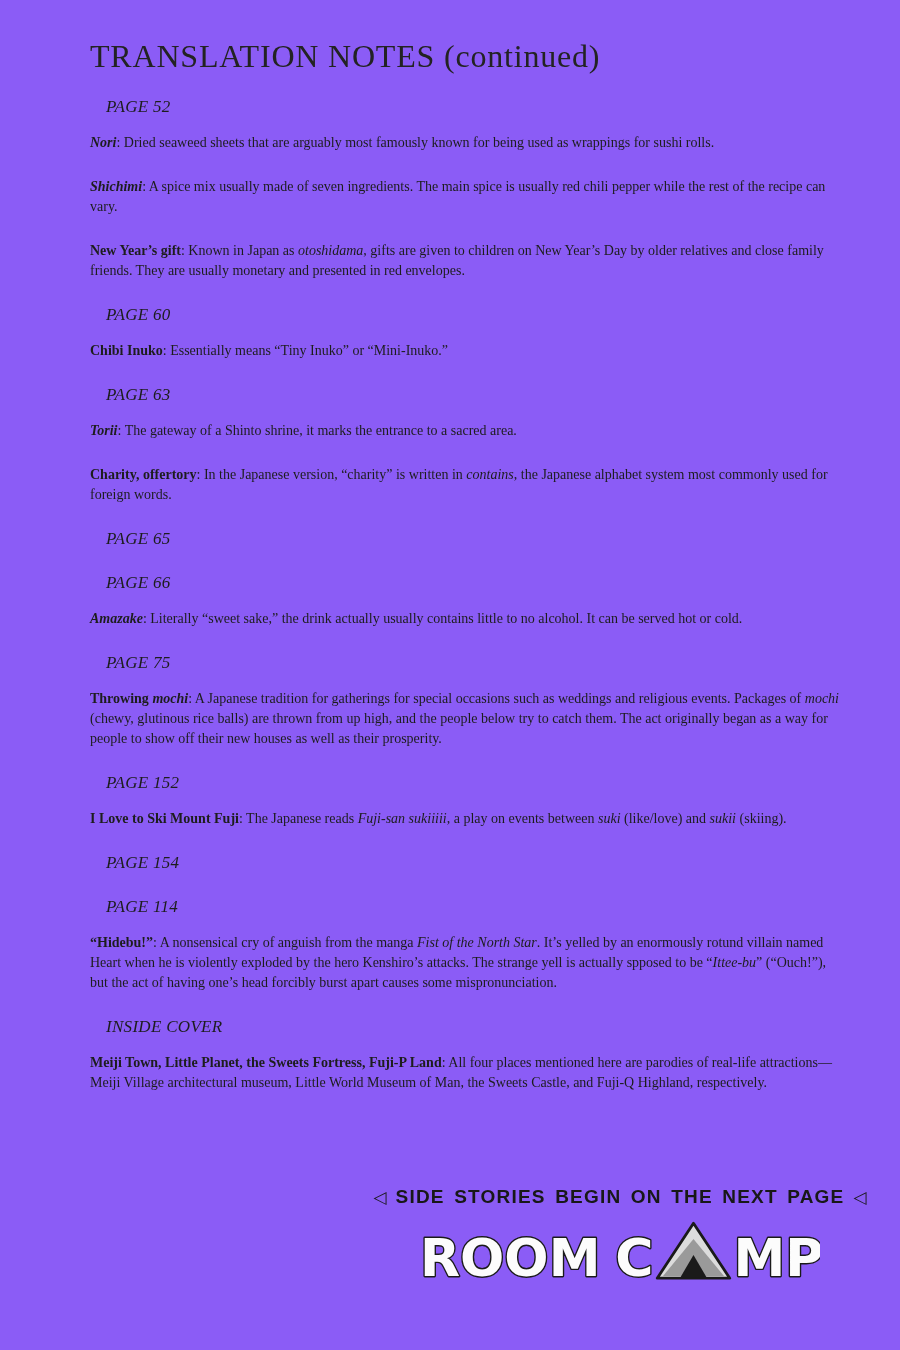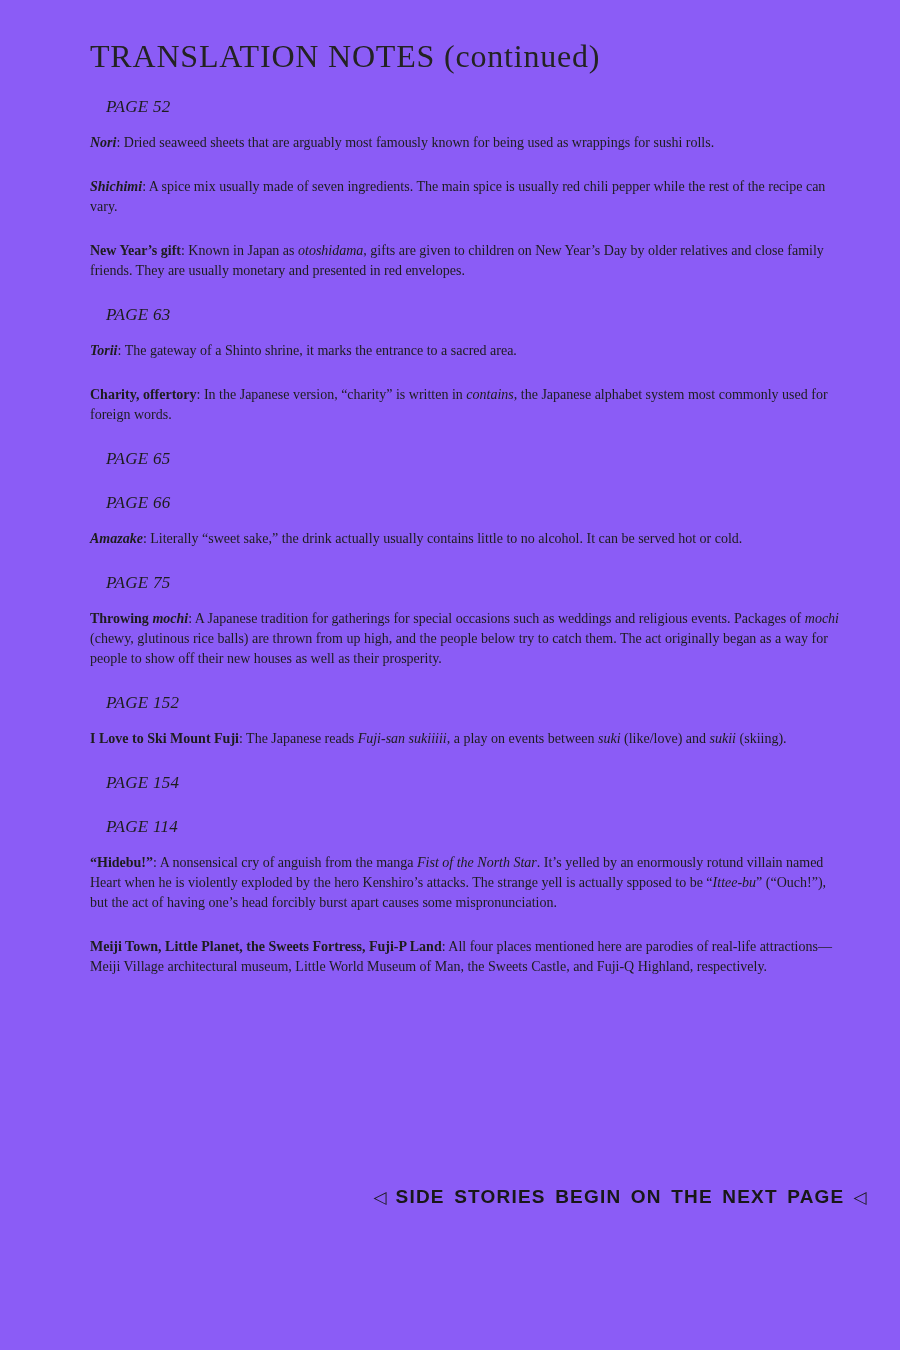--- a/index.html
+++ b/index.html
@@ -86,20 +86,24 @@
 
     <section class="block">
 
       <p class="note"><span class="r-b r-i">Shichimi</span><span>: A spice mix usually made of seven ingredients. The main spice is usually red chili pepper while the rest of the recipe can vary.</span></p>
     </section>
 
     <section class="block">
       <p class="note"><span class="r-b">New Year’s gift</span><span>: Known in Japan as </span><span class="r-i">otoshidama</span><span>, gifts are given to children on New Year’s Day by older relatives and close family friends. They are usually monetary and presented in red envelopes.</span></p>
     </section>
 
+    <section class="block">
+      <p class="page-label">PAGE 60</p>
+      <p class="note"><span class="r-b">Chibi Inuko</span><span>: Essentially means “Tiny Inuko” or “Mini-Inuko.”</span></p>
+    </section>
 
     <section class="block">
       <p class="page-label">PAGE 63</p>
       <p class="note"><span class="r-b r-i">Torii</span><span>: The gateway of a Shinto shrine, it marks the entrance to a sacred area.</span></p>
     </section>
 
     <section class="block">
 
       <p class="note"><span class="r-b">Charity, offertory</span><span>: In the Japanese version, “charity” is written in </span><span class="r-i">contains</span><span>, the Japanese alphabet system most commonly used for foreign words.</span></p>
     </section>
@@ -126,26 +130,39 @@
     <section class="block">
       <p class="page-label">PAGE 154</p>
     </section>
 
     <section class="block">
       <p class="page-label">PAGE 114</p>
       <p class="note"><span class="r-b">“Hidebu!”</span><span>: A nonsensical cry of anguish from the manga </span><span class="r-i">Fist of the North Star</span><span>. It’s yelled by an enormously rotund villain named Heart when he is violently exploded by the hero Kenshiro’s attacks. The strange yell is actually spposed to be “</span><span class="r-i">Ittee-bu</span><span>” (“Ouch!”), but the act of having one’s head forcibly burst apart causes some mispronunciation.</span></p>
     </section>
 
     <section class="block">
+      <p class="page-label">INSIDE COVER</p>
       <p class="note"><span class="r-b">Meiji Town, Little Planet, the Sweets Fortress, Fuji-P Land</span><span>: All four places mentioned here are parodies of real-life attractions—Meiji Village architectural museum, Little World Museum of Man, the Sweets Castle, and Fuji-Q Highland, respectively.</span></p>
     </section>
   </div>
 
   <div class="footer">
     <div class="banner">
       <span class="arrow">◁</span>
       <span>SIDE STORIES BEGIN ON THE NEXT PAGE</span>
       <span class="arrow">◁</span>
     </div>
 
+    <div class="logo-wrap">
+      <svg class="logo-svg" width="400" height="80" viewBox="0 0 430 80">
+        <text x="0" y="64" font-family="DejaVu Sans, sans-serif" font-weight="bold" font-size="56" paint-order="stroke" stroke-linejoin="round" stroke-width="3" fill="#fcfcfc" stroke="#1a1a1a">ROOM</text>
+        <text x="210" y="64" font-family="DejaVu Sans, sans-serif" font-weight="bold" font-size="56" paint-order="stroke" stroke-linejoin="round" stroke-width="3" fill="#fcfcfc" stroke="#1a1a1a">C</text>
+        <g>
+          <polygon points="294,7 333,66 255,66" stroke-width="3" stroke-linejoin="round" fill="#dcdcdc" stroke="#1a1a1a"></polygon>
+          <polygon points="294,24 327,64 261,64" fill="#9a9a9a"></polygon>
+          <polygon points="280,65 308,65 294,41" fill="#1a1a1a"></polygon>
+        </g>
+        <text x="337" y="64" font-family="DejaVu Sans, sans-serif" font-weight="bold" font-size="56" paint-order="stroke" stroke-linejoin="round" stroke-width="3" fill="#fcfcfc" stroke="#1a1a1a">MP</text>
+      </svg>
+    </div>
   </div>
 
 </div>
 
 </body></html>

